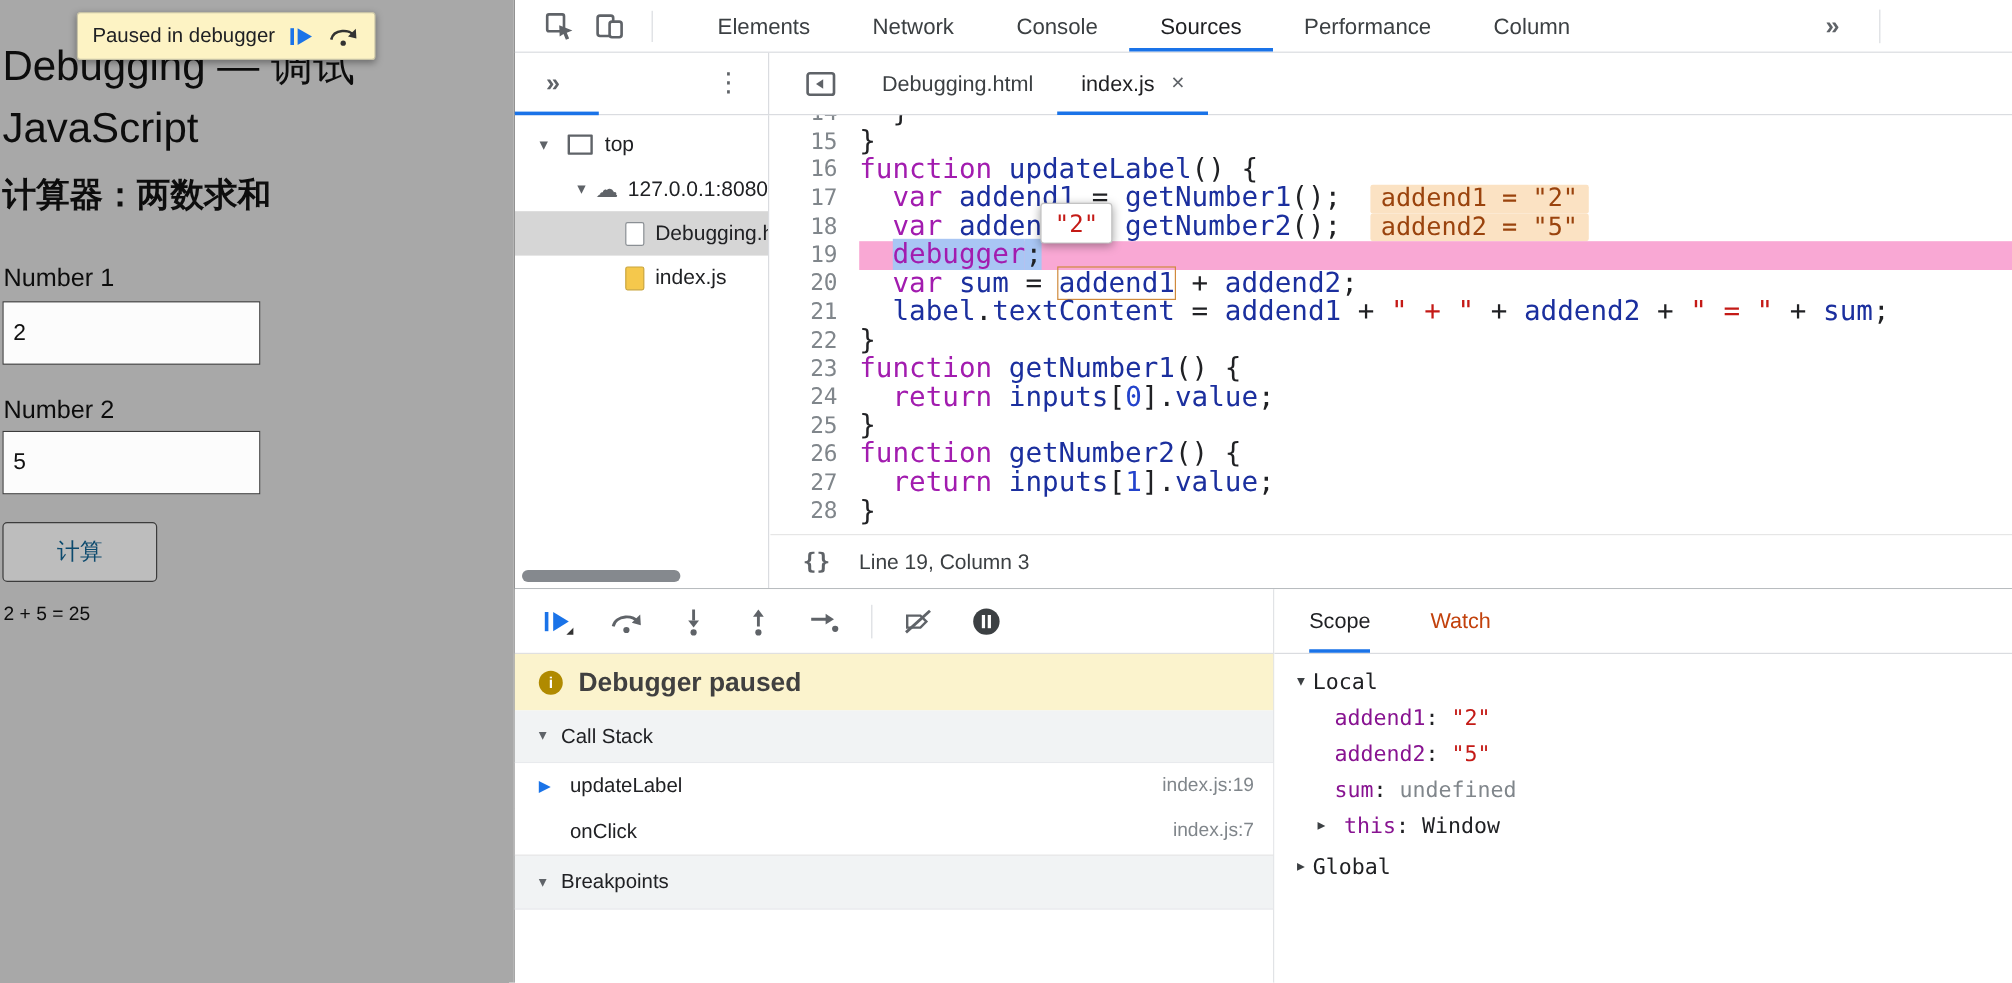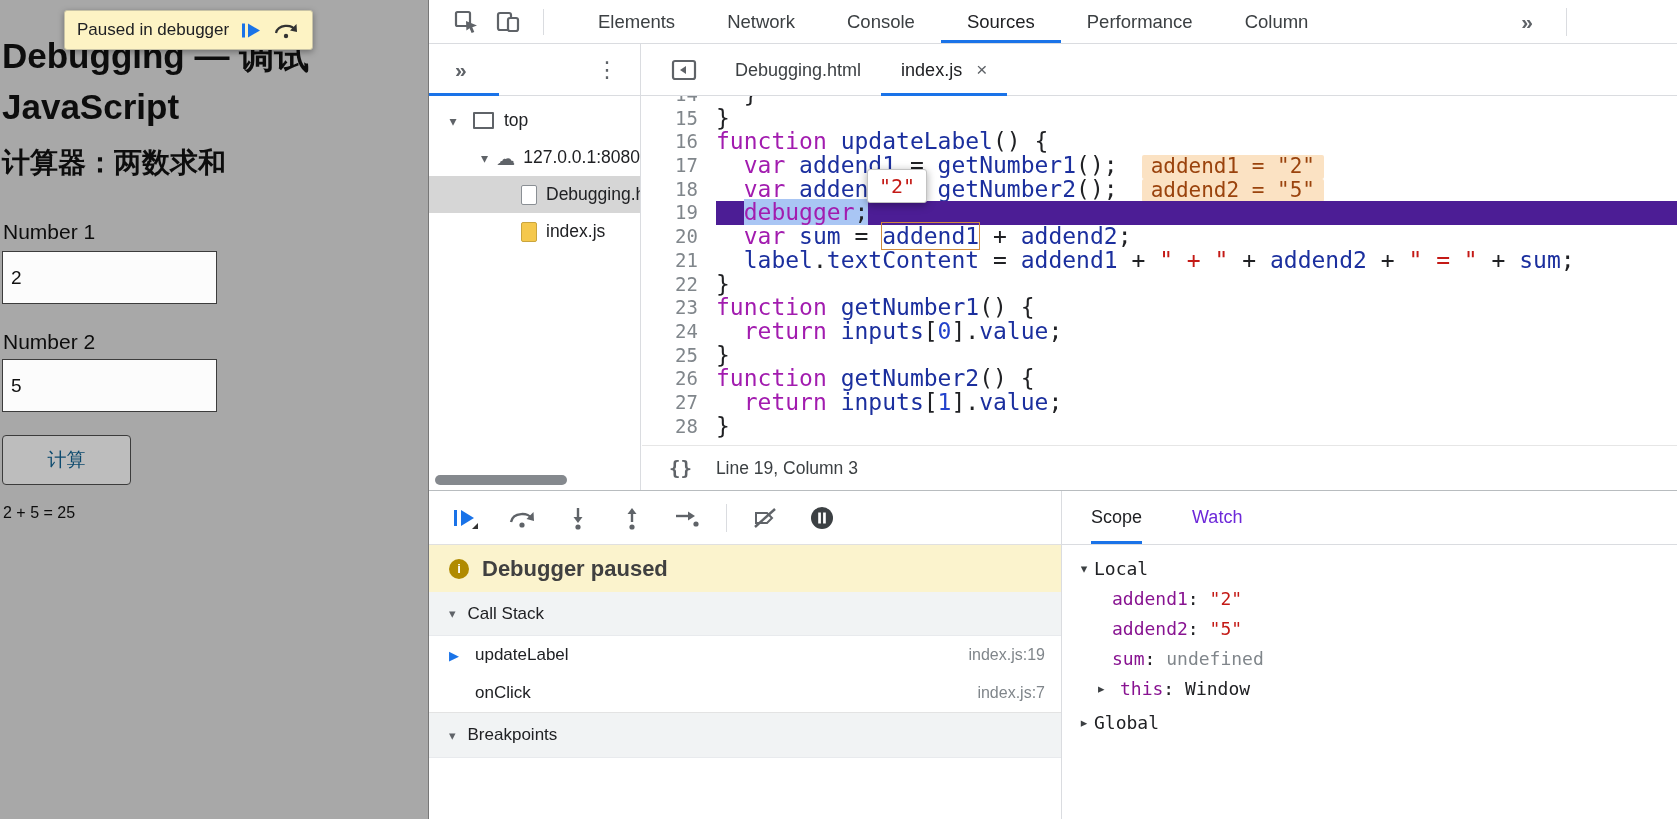--- a/index.html
+++ b/index.html
@@ -5,21 +5,21 @@
   html,body{margin:0;padding:0}
   body{width:1677px;height:819px;overflow:hidden;position:relative;background:#fff;
        font-family:"Liberation Sans",sans-serif;color:#202124}
 
   
   #app-page{position:absolute;left:0;top:0;width:428px;height:819px;background:#a8a8a8;color:#0d0d0d}
   .toast{position:absolute;left:64px;top:10px;height:38px;display:flex;align-items:center;gap:12px;
          background:#fdf3c4;border:1px solid #c8c3a6;border-radius:3px;box-shadow:0 2px 6px rgba(0,0,0,.35);
          padding:0 12px;font-size:17px;color:#202124;z-index:5}
   .toast svg{display:block}
-  .page-title{position:absolute;left:2px;top:30px;font-size:35px;font-weight:bold;line-height:51px}
+  .page-title{position:absolute;left:2px;top:30px;font-size:35px;font-weight:normal;line-height:51px}
   .page-subtitle{position:absolute;left:2px;top:144px;font-size:28px;font-weight:bold}
   .field-label{position:absolute;left:3px;font-size:21px}
   #label-n1{top:220px}
   #label-n2{top:330px}
   .page-input{position:absolute;left:2px;width:215px;height:53px;background:#fcfcfc;border:1px solid #3c3c3c;
               font-size:19px;padding:0 8px;box-sizing:border-box;font-family:"Liberation Sans",sans-serif;color:#111}
   #input-n1{top:251px}
   #input-n2{top:359px}
   .calc-button{position:absolute;left:2px;top:435px;width:129px;height:50px;background:#bdbdbd;
                border:1px solid #3c3c3c;border-radius:4px;font-size:19px;color:#0c4a6e;
@@ -68,21 +68,21 @@
   .doc-icon.js{background:#f5c84c;border-color:#caa53d}
   .nav-hscroll{position:absolute;left:6px;bottom:5px;width:132px;height:10px;border-radius:5px;background:#85898e}
 
   
   .dt-editor{position:absolute;left:213px;top:96px;right:0;height:349px;overflow:hidden}
   .code-scroll{margin-top:-13px}
   .code-line{display:flex;height:23.7px}
   .gutter{width:74px;min-width:74px;padding-right:18px;box-sizing:border-box;text-align:right;
           font:19px/23.7px "DejaVu Sans Mono",monospace;color:#80868b}
   .line-content{flex:1;font:23px/23.7px "DejaVu Sans Mono",monospace;white-space:pre;color:#202124}
-  .code-line.exec .line-content{background:#4c1d95}
+  .code-line.exec .line-content{background:#f9a8d4}
   .tk-kw{color:#a21caf}
   .tk-id,.tk-fn{color:#1b2f9e}
   .tk-num{color:#2343cc}
   .tk-str{color:#c41a16}
   .tk-pl{color:#202124}
   .tk-m{background:#a9c6f4}
   .tk-box{outline:1.5px solid #d08a3c}
   .inline-hint{display:inline-block;margin-left:24px;padding:0 9px;background:#fbe2c3;color:#9a430d;
                border-radius:2px;font-size:21px}
   .eval-tooltip{position:absolute;left:225px;top:73px;background:#fff;border:1px solid #c3c3c3;border-radius:3px;
@@ -111,21 +111,21 @@
   .hdr-caret{color:#5f6368;font-size:13px;margin-right:12px;font-family:"DejaVu Sans",sans-serif}
   #breakpoints-header{border-top:1px solid #e3e3e3;height:46px}
   .cs-frame{height:38px;position:relative;display:flex;align-items:center;font-size:17px;background:#fff}
   .frame-marker{position:absolute;left:20px;color:#1a73e8;font-size:13px;font-family:"DejaVu Sans",sans-serif}
   .frame-name{margin-left:46px;color:#202124}
   .frame-loc{position:absolute;right:16px;color:#80868b;font-size:16px}
 
   .dt-scope{flex:1;position:relative;box-sizing:border-box;background:#fff}
   .scope-tabs{height:54px;border-bottom:1px solid #dadce0;display:flex;align-items:flex-end;
               padding-left:29px;gap:50px;box-sizing:border-box}
-  .scope-tab{height:53px;line-height:53px;font-size:18px;color:#6d28d9}
+  .scope-tab{height:53px;line-height:53px;font-size:18px;color:#c2410c}
   .scope-tab.active{box-shadow:inset 0 -3px 0 #1a73e8;color:#202124}
   .scope-body{padding-top:8px;font-family:"DejaVu Sans Mono",monospace;font-size:18px}
   .scope-row{height:30px;display:flex;align-items:center;position:relative;padding-left:12px}
   #global-row{margin-top:4px}
   .scope-caret{color:#3c4043;font-size:13px;width:20px;text-align:center;font-family:"DejaVu Sans",sans-serif}
   .scope-section-label{color:#202124}
   .scope-var{height:30px;display:flex;align-items:center;padding-left:50px;position:relative}
   .scope-var.has-caret{padding-left:58px}
   .var-caret{position:absolute;left:36px;color:#3c4043;font-size:13px;font-family:"DejaVu Sans",sans-serif}
   .sv-name{color:#881391}

